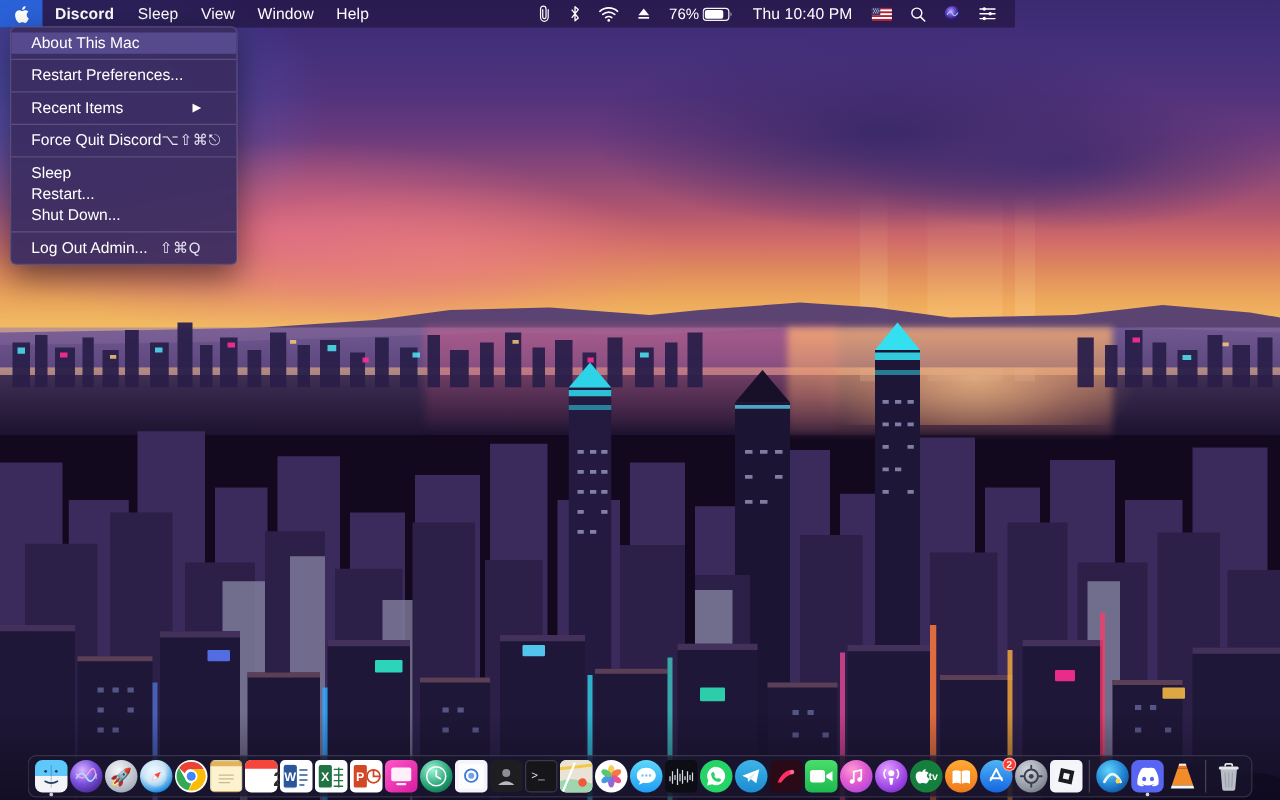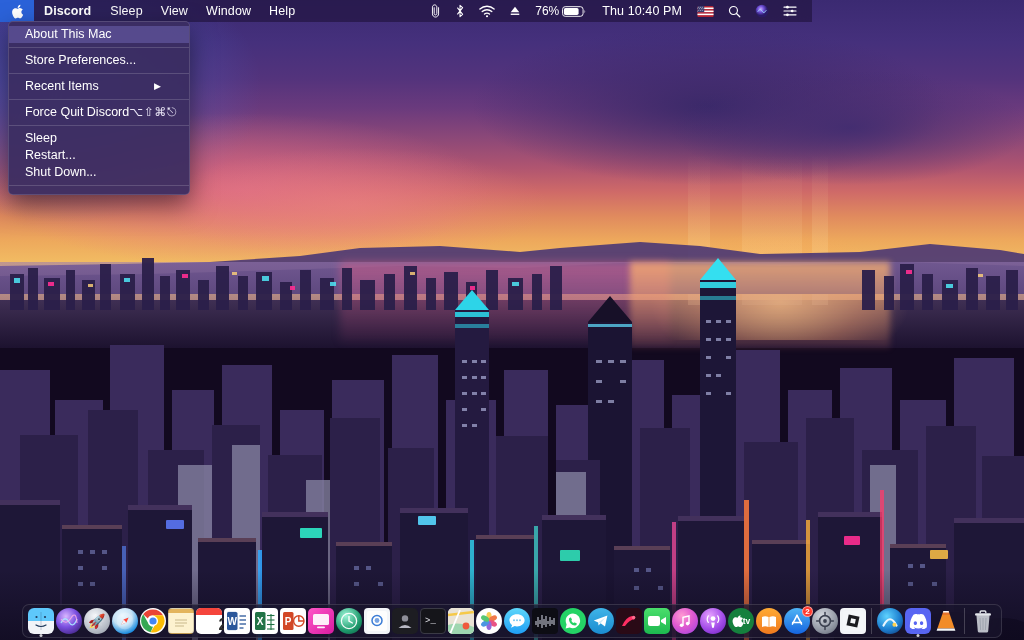--- a/index.html
+++ b/index.html
@@ -581,21 +581,21 @@
 
 <div id="apple-menu">
 
   <div class="am-row sel">
     <span class="am-label">About This Mac</span>
   </div>
 
   <div class="am-sep"></div>
 
   <div class="am-row">
-    <span class="am-label">Store Preferences...</span>
+    <span class="am-label">Restart Preferences...</span>
   </div>
 
 
   <div class="am-sep"></div>
 
   <div class="am-row">
     <span class="am-label">Recent Items</span>
     <span class="am-arrow">▶</span>
   </div>
 
@@ -613,20 +613,24 @@
   </div>
   <div class="am-row">
     <span class="am-label">Restart...</span>
   </div>
   <div class="am-row">
     <span class="am-label">Shut Down...</span>
   </div>
 
   <div class="am-sep"></div>
 
+  <div class="am-row">
+    <span class="am-label">Log Out Admin...</span>
+    <span class="am-shortcut">⇧⌘Q</span>
+  </div>
 </div>
 
 <div id="dock">
 
   <div class="dock-icon" style="background:linear-gradient(to bottom,#5ec8fb 0 50%,#f2f4f8 50% 100%);">
     <svg width="26" height="26" viewBox="0 0 26 26">
       <rect width="26" height="26" rx="6" fill="none"></rect>
       <g fill="#1f3a5c">
           <circle cx="8.5" cy="9" r="1.1"></circle>
           <circle cx="17" cy="9" r="1.1"></circle>

